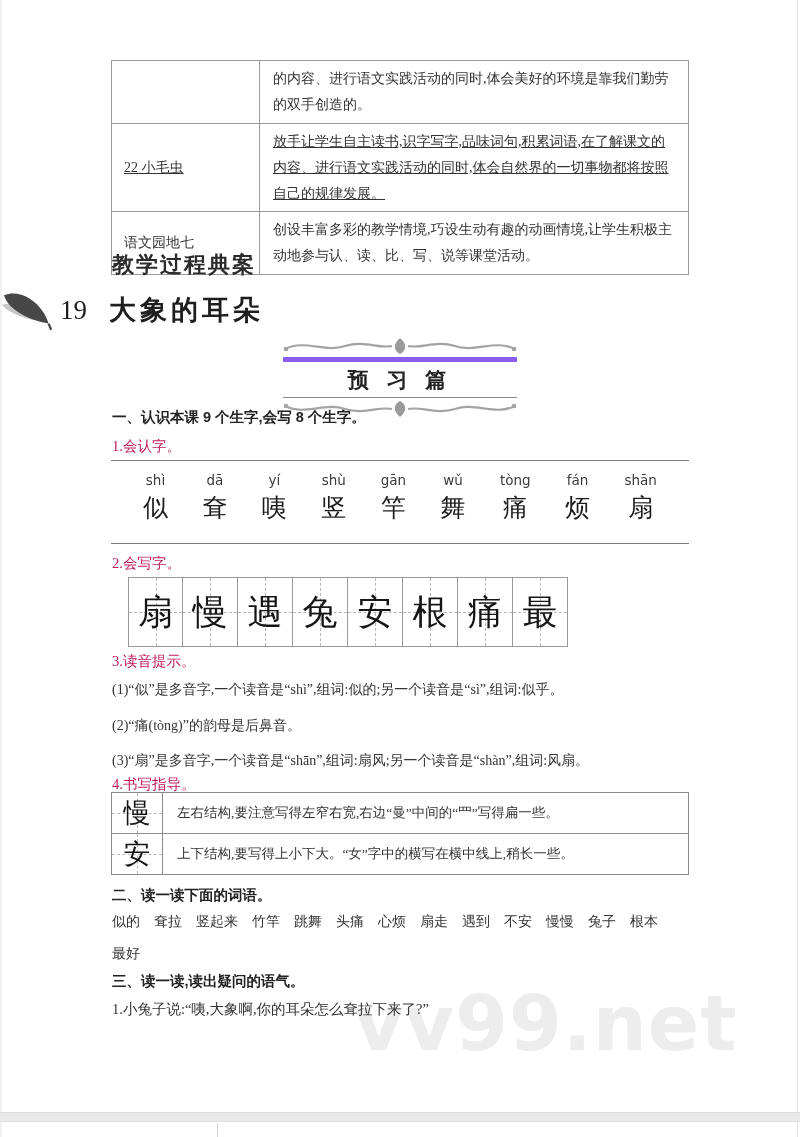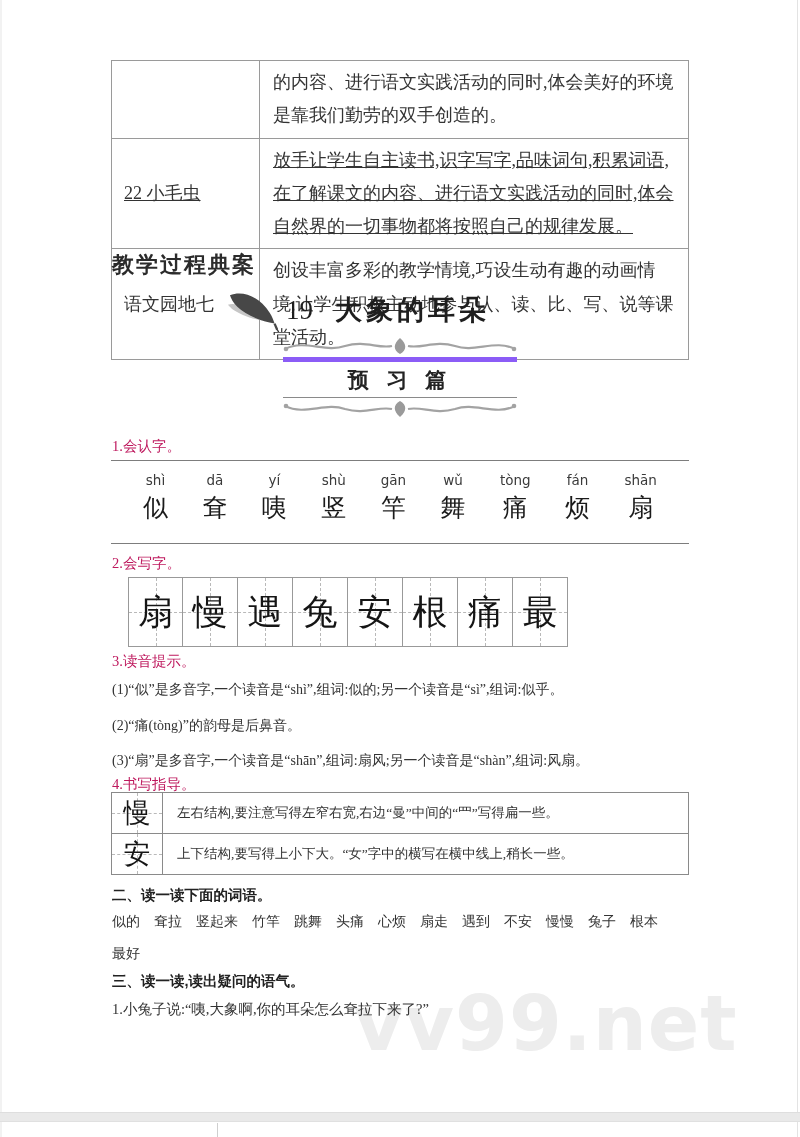--- a/index.html
+++ b/index.html
@@ -6,33 +6,33 @@
   body { background:#fff; font-family:"Liberation Serif","DejaVu Serif",serif; }
   .page { position:relative; width:800px; height:1137px; background:#ffffff; overflow:hidden; color:#333; }
 
   .right-edge { position:absolute; right:2px; top:0; height:100%; width:1px; background:#e3e3e3; }
   .left-edge  { position:absolute; left:0; top:0; height:100%; width:2px; background:#f2f2f2; }
 
   .watermark { position:absolute; left:354px; top:986px; font-family:"DejaVu Sans",sans-serif;
                font-weight:700; font-size:76px; line-height:1; color:#ededed; letter-spacing:1px; z-index:0; }
 
   .summary-table { position:absolute; left:111px; top:60px; width:578px; border-collapse:collapse;
-                   font-size:18px; color:#333; z-index:1; }
+                   font-size:14px; color:#333; z-index:1; }
   .summary-table td { border:1px solid #9a9a9a; vertical-align:middle; line-height:1.85; }
   .summary-table .col-lesson { width:148px; padding:4px 8px 4px 12px; }
   .summary-table .col-desc   { padding:5px 13px; }
   .summary-table tr.r0 td { height:50px; }
   .summary-table tr.r1 td { height:70px;text-decoration:underline; }
   .summary-table tr.r2 td { height:46px; }
 
   .chapter-heading { position:absolute; left:112px; top:250px; font-size:22px; font-weight:700;
                      letter-spacing:2px; color:#2b2b2b; z-index:1; }
 
   .lesson-title-row { position:absolute; left:0; top:288px; width:716px; display:flex;
-                      justify-content:center; align-items:center; z-index:1; }
+                      align-items:center; z-index:1; }
   .feather { width:52px; height:42px; margin-right:8px; margin-top:2px; }
   .lesson-no { font-size:27px; color:#1e1e1e; margin-right:22px; }
   .lesson-name { font-size:27px; color:#1e1e1e; letter-spacing:4px; font-weight:600; }
 
   .banner { position:absolute; left:50%; transform:translateX(-50%); top:336px; width:250px;
             text-align:center; z-index:1; }
   .banner svg { display:block; margin:0 auto; }
   .banner-title { border-top:5px solid #8b5cf6; border-bottom:1px solid #8a8a8a;
                   font-family:"Liberation Sans","DejaVu Sans",sans-serif; font-weight:700;
                   font-size:21px; color:#222; letter-spacing:6px; padding:4px 0 3px; margin:1px 8px; }
@@ -120,20 +120,21 @@
     <div class="banner-title">预 习 篇</div>
     <svg class="flip" width="240" height="20" viewBox="0 0 240 20">
       <path d="M120 2 C113 8 113 14 120 18 C127 14 127 8 120 2 Z" fill="#9a9a9a"></path>
       <path d="M5 13 C25 3 45 17 65 10 C85 4 98 13 112 10" stroke="#a3a3a3" fill="none" stroke-width="2.2"></path>
       <path d="M235 13 C215 3 195 17 175 10 C155 4 142 13 128 10" stroke="#a3a3a3" fill="none" stroke-width="2.2"></path>
       <circle cx="6" cy="13" r="2.3" fill="#a3a3a3"></circle>
         <circle cx="234" cy="13" r="2.3" fill="#a3a3a3"></circle>
     </svg>
   </div>
 
+  <div class="h-bold" style="top:408px">一、认识本课 9 个生字,会写 8 个生字。</div>
   <div class="sub" style="top:437px">1.会认字。</div>
 
   <div class="recognize-band">
     <div class="rc">
         <div class="py">shì</div>
         <div class="hz">似</div>
       </div>
     <div class="rc">
         <div class="py">dā</div>
         <div class="hz">耷</div>

